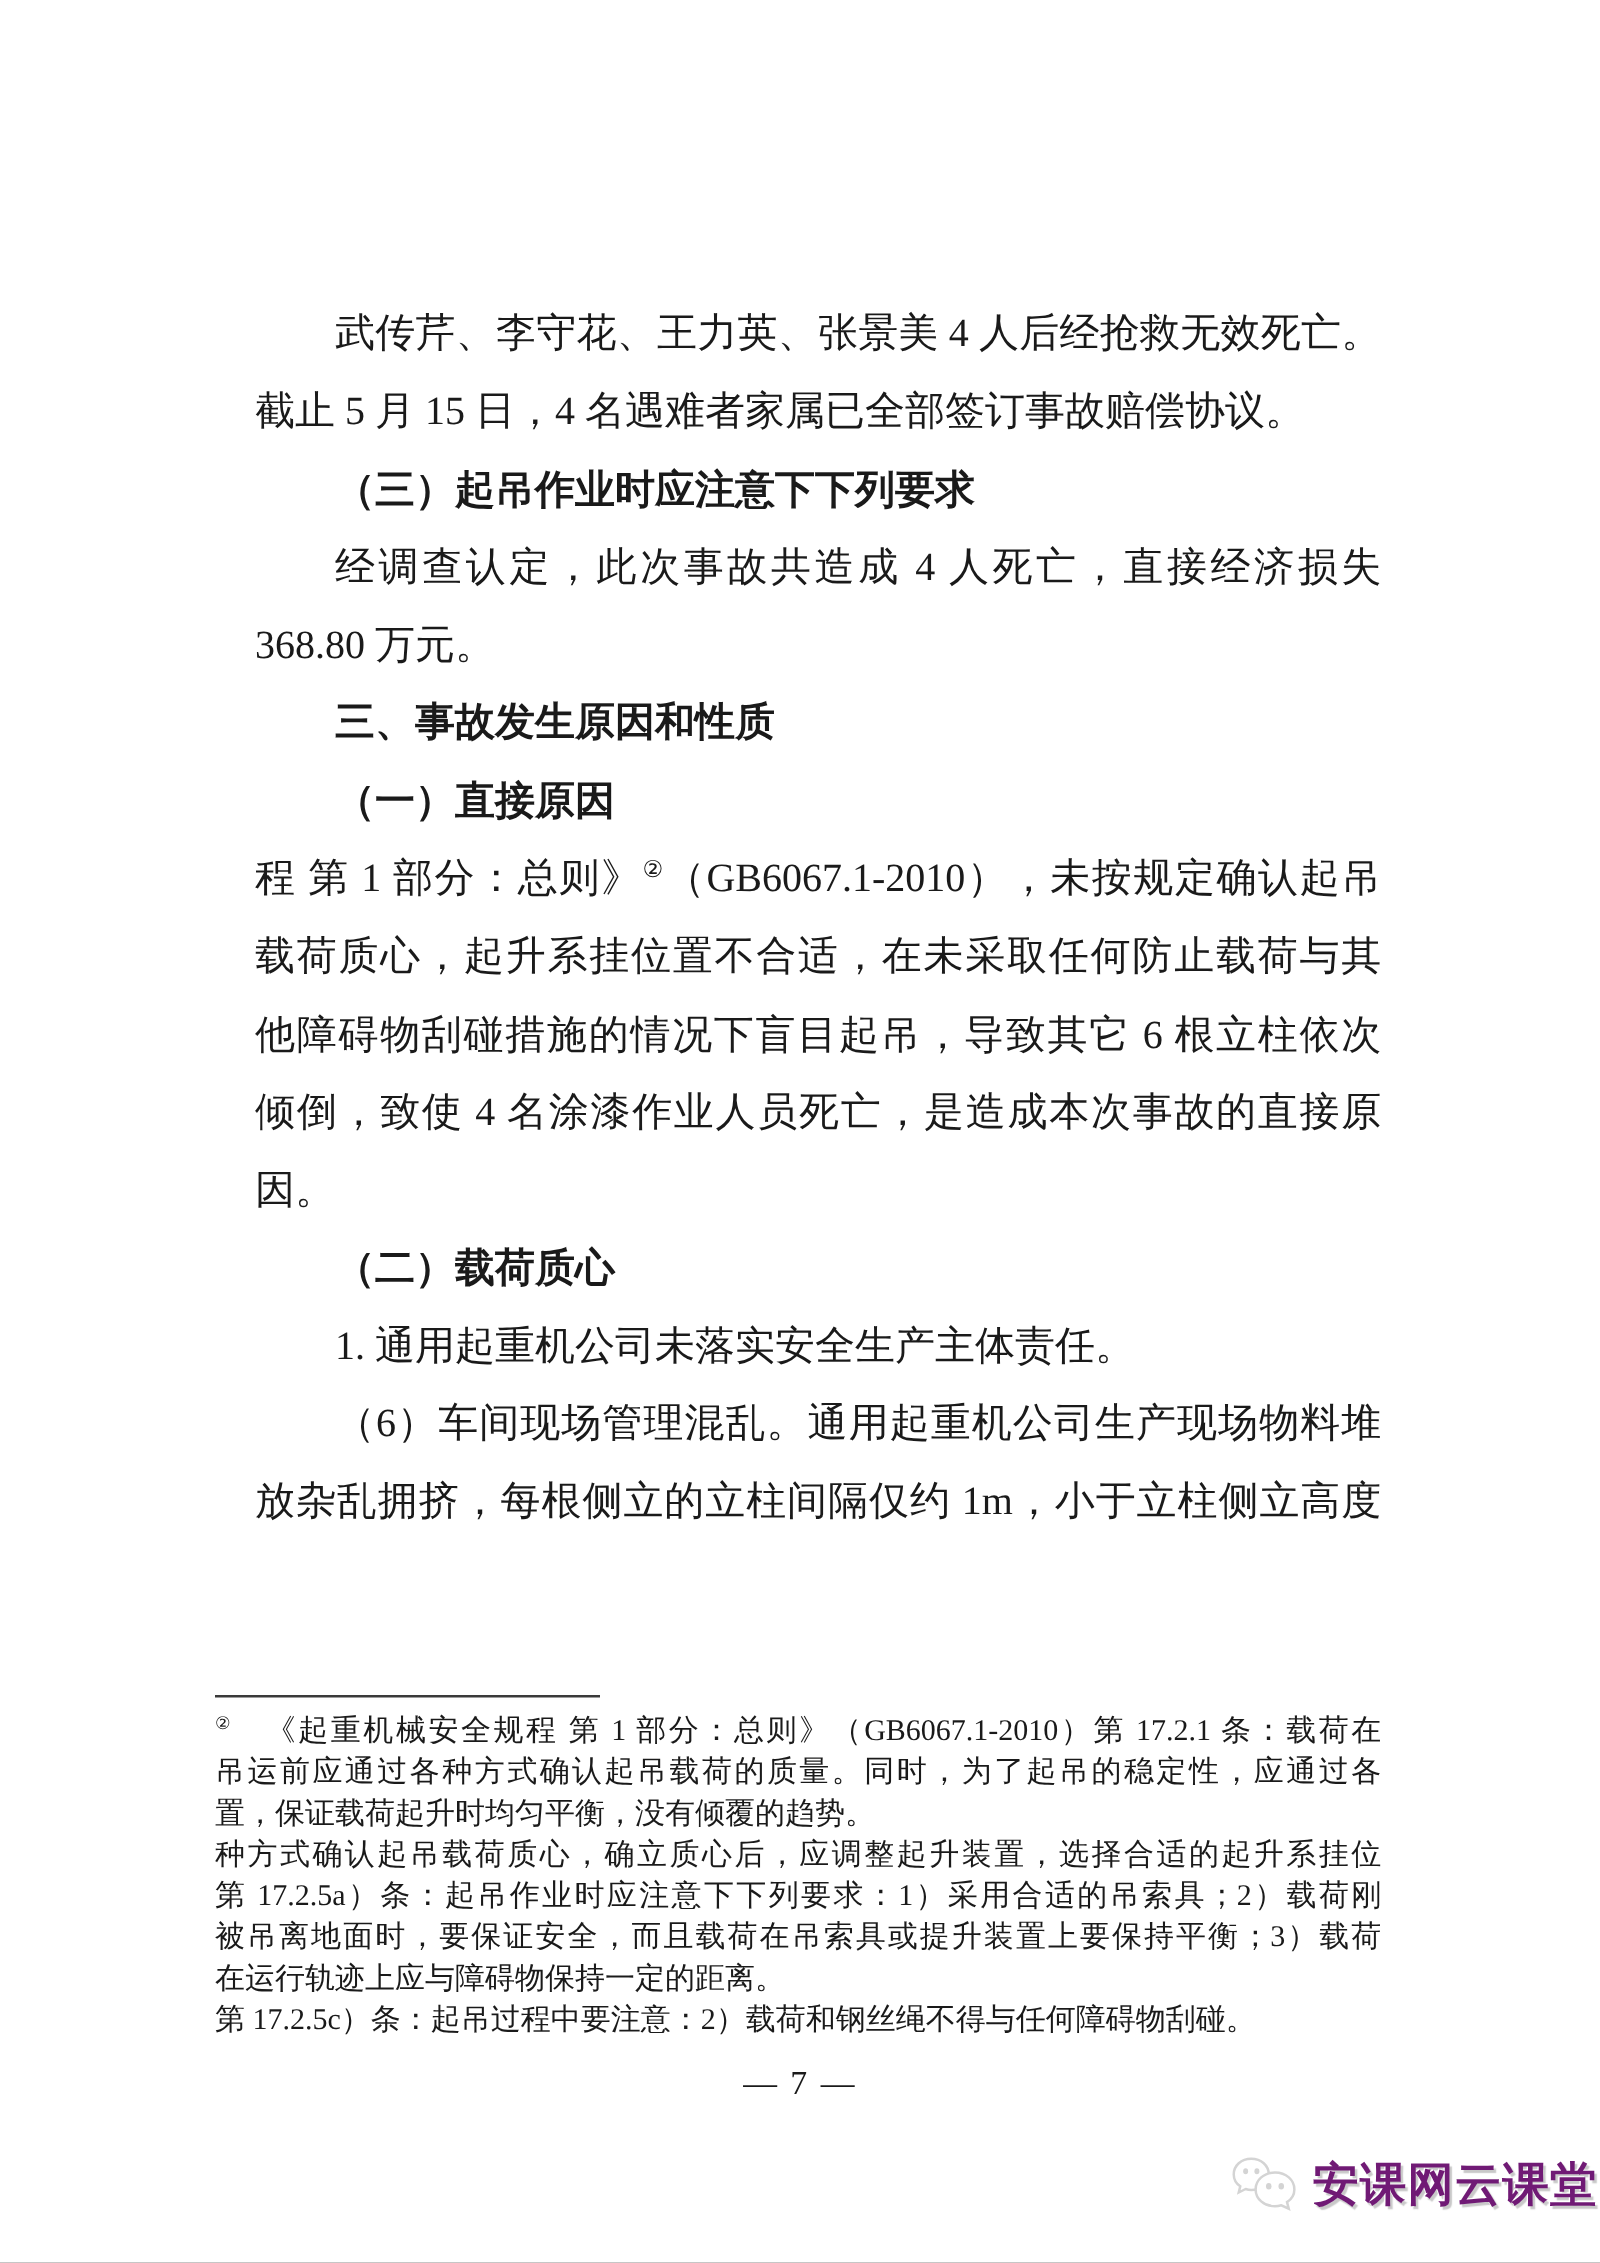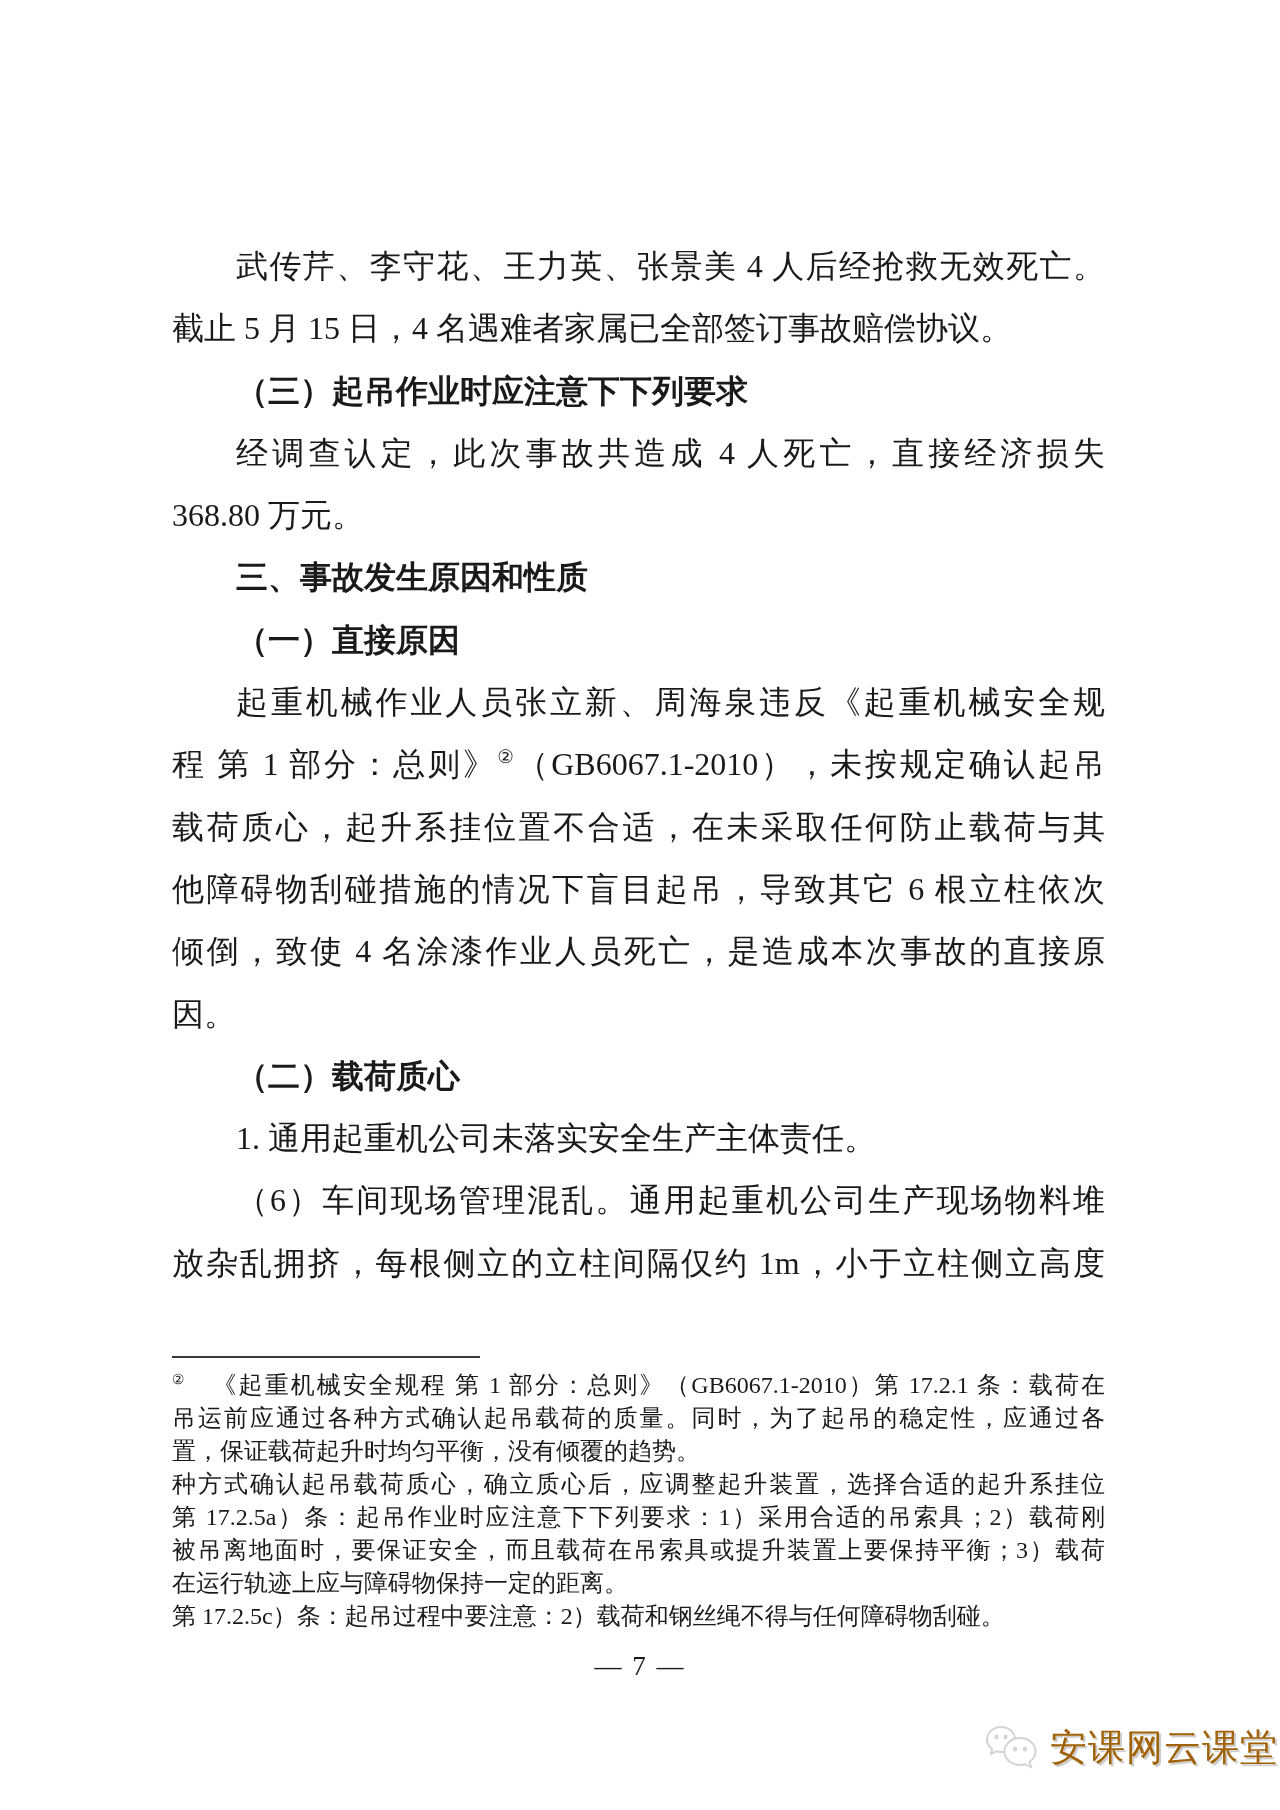--- a/index.html
+++ b/index.html
@@ -15,20 +15,21 @@
   
   .body-text {
     position:absolute;
     left:172px; top:235px; width:933px;
     font-size:32px;
   }
   .body-text .line {
     height:62.3px;
     line-height:62.3px;
     overflow:hidden;
+    margin-left:32px;
   }
   
   .footnote-separator {
     position:absolute;
     left:172px; top:1356px;
     width:308px; height:0;
     border-top:2px solid #3a3a3a;
   }
   .footnotes {
     position:absolute;
@@ -61,42 +62,41 @@
   
   .watermark {
     position:absolute;
     left:984px; top:1722px;
     display:flex;
     align-items:center;
     gap:10px;
   }
   .watermark-text {
     font-size:37px;
-    font-weight:normal;
+    font-weight:bold;
     letter-spacing:1px;
-    color:#a16207;
+    color:#701a75;
     text-shadow:-1px -1px 0 #ffffff, 2px 2px 1px #c8c8c8;
     white-space:nowrap;
   }
   .watermark-icon svg { display:block; }
 </style>
 </head>
 <body>
 
 <div class="page">
 
   <div class="body-text" id="body-lines">
       <div class="line indent justify"><span>武传芹、李守花、王力英、张景美 4 人后经抢救无效死亡。</span></div>
       <div class="line"><span>截止 5 月 15 日，4 名遇难者家属已全部签订事故赔偿协议。</span></div>
       <div class="line indent bold"><span>（三）起吊作业时应注意下下列要求</span></div>
       <div class="line indent justify"><span>经调查认定，此次事故共造成 4 人死亡，直接经济损失</span></div>
       <div class="line"><span>368.80 万元。</span></div>
       <div class="line indent bold"><span>三、事故发生原因和性质</span></div>
       <div class="line indent bold"><span>（一）直接原因</span></div>
-      <div class="line indent justify"><span>起重机械作业人员张立新、周海泉违反《起重机械安全规</span></div>
       <div class="line justify"><span>程 第 1 部分：总则》</span><sup>②</sup><span>（GB6067.1-2010），未按规定确认起吊</span></div>
       <div class="line justify"><span>载荷质心，起升系挂位置不合适，在未采取任何防止载荷与其</span></div>
       <div class="line justify"><span>他障碍物刮碰措施的情况下盲目起吊，导致其它 6 根立柱依次</span></div>
       <div class="line justify"><span>倾倒，致使 4 名涂漆作业人员死亡，是造成本次事故的直接原</span></div>
       <div class="line"><span>因。</span></div>
       <div class="line indent bold"><span>（二）载荷质心</span></div>
       <div class="line indent"><span>1. 通用起重机公司未落实安全生产主体责任。</span></div>
       <div class="line indent justify"><span>（6）车间现场管理混乱。通用起重机公司生产现场物料堆</span></div>
       <div class="line justify"><span>放杂乱拥挤，每根侧立的立柱间隔仅约 1m，小于立柱侧立高度</span></div>
     </div>

